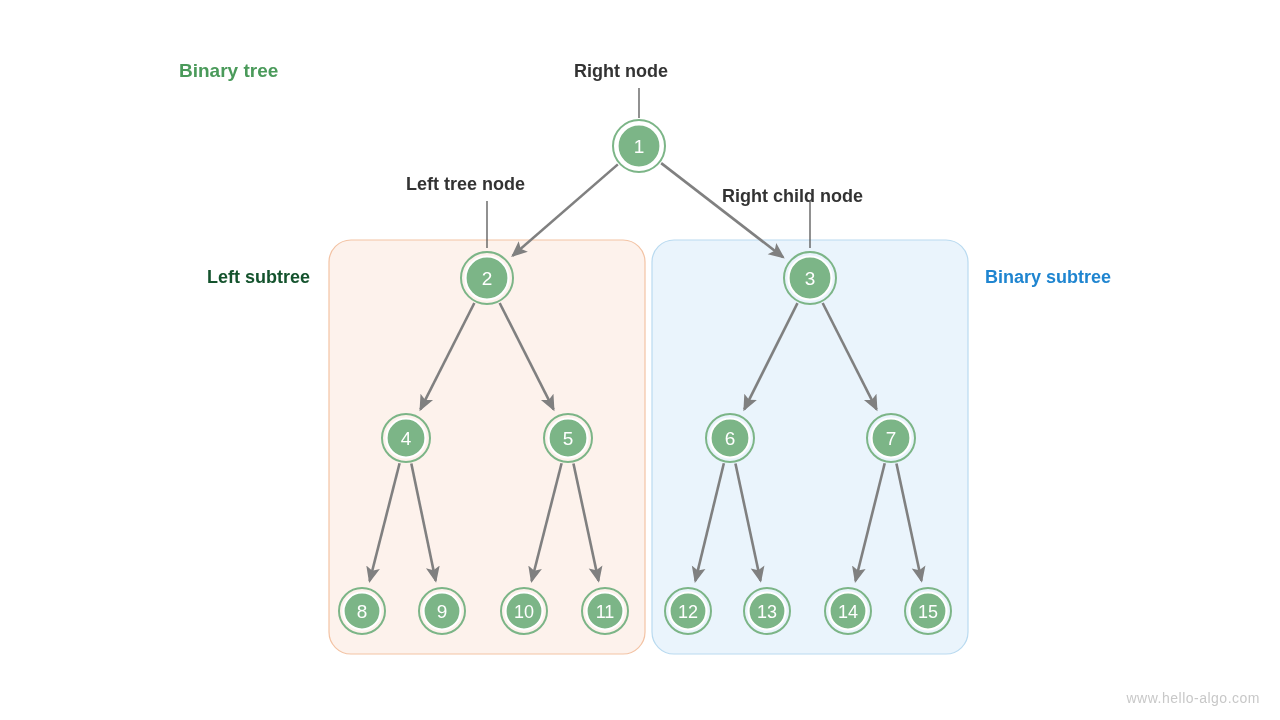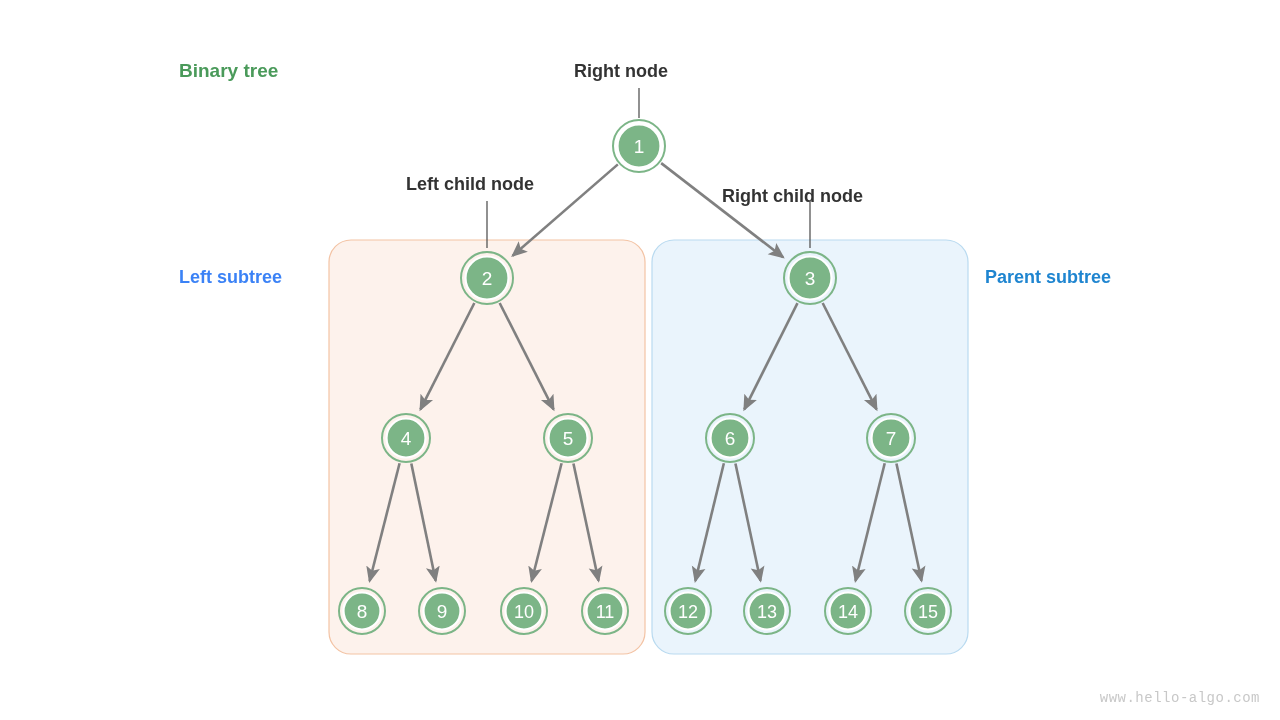--- a/index.html
+++ b/index.html
@@ -31,31 +31,32 @@
   .label-title {
     font-size: 19px;
     color: #4a9a5a;
   }
   .label-dark {
     font-size: 18px;
     color: #333333;
   }
   .label-left-sub {
     font-size: 18px;
-    color: #3b82f6;
+    color: #14532d;
+    margin-left: 28px;
   }
   .label-right-sub {
     font-size: 18px;
     color: #1f85d0;
   }
   .watermark {
     position: absolute;
     right: 20px;
     bottom: 14px;
-    font-family: Liberation Mono, monospace;
+    font-family: Liberation Sans, sans-serif;
     font-size: 14px;
     color: #c8c8c8;
     letter-spacing: 0.5px;
   }
   .node-text {
     font-family: "Liberation Sans", sans-serif;
     fill: #ffffff;
     text-anchor: middle;
     dominant-baseline: central;
   }
@@ -172,23 +173,23 @@
           <circle cx="928" cy="611" r="18.5" fill="#7cb587" stroke="#ffffff" stroke-width="2.2"></circle>
           <text x="928" y="611.5" class="node-text" font-size="18">15</text>
         </g>
       </g>
   </svg>
 
   <div class="label label-title" id="lbl-title" style="left: 179px; top: 60px;">Binary tree</div>
 
   <div class="label label-dark" id="lbl-parent" style="left: 574px; top: 61px;">Right node</div>
 
-  <div class="label label-dark" id="lbl-left-child" style="left: 406px; top: 174px;">Left child node</div>
+  <div class="label label-dark" id="lbl-left-child" style="left: 406px; top: 174px;">Left tree node</div>
 
   <div class="label label-dark" id="lbl-right-child" style="left: 722px; top: 186px;">Right child node</div>
 
   <div class="label label-left-sub" id="lbl-left-subtree" style="left: 179px; top: 267px;">Left subtree</div>
 
-  <div class="label label-right-sub" id="lbl-right-subtree" style="left: 985px; top: 267px;">Parent subtree</div>
+  <div class="label label-right-sub" id="lbl-right-subtree" style="left: 985px; top: 267px;">Binary subtree</div>
 
   <div class="watermark">www.hello-algo.com</div>
 
 </div>
 
 </body></html>

